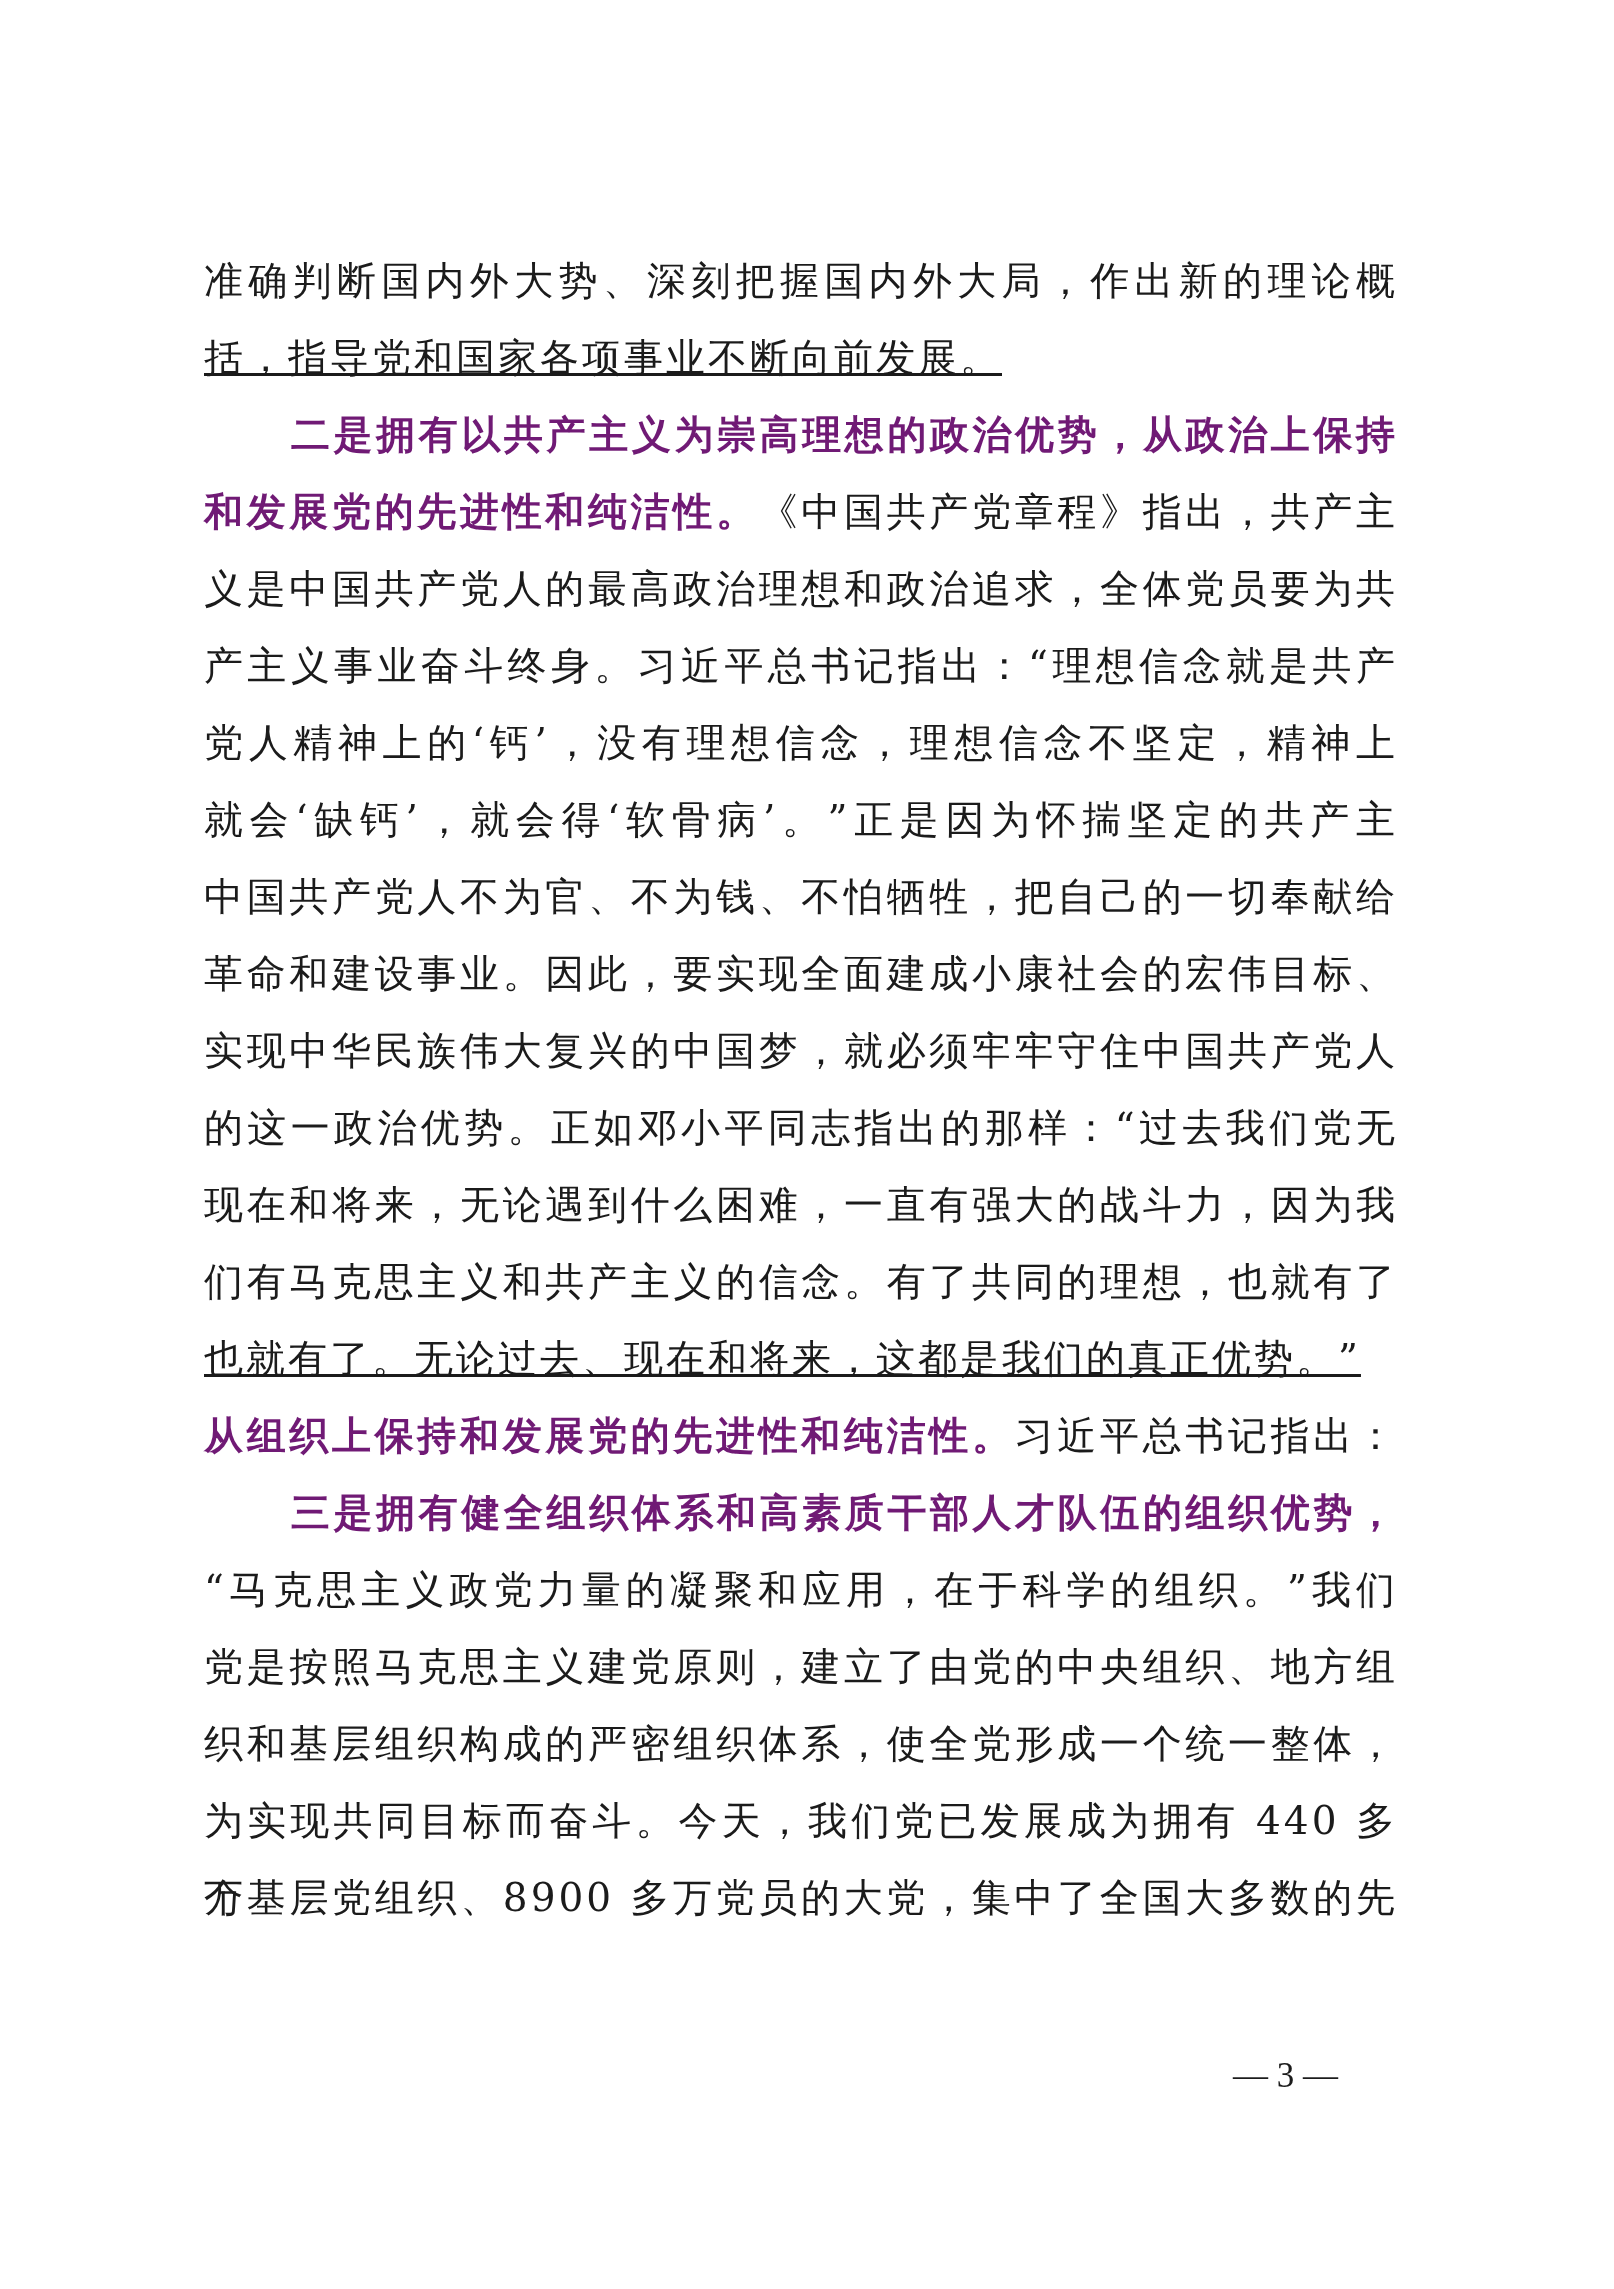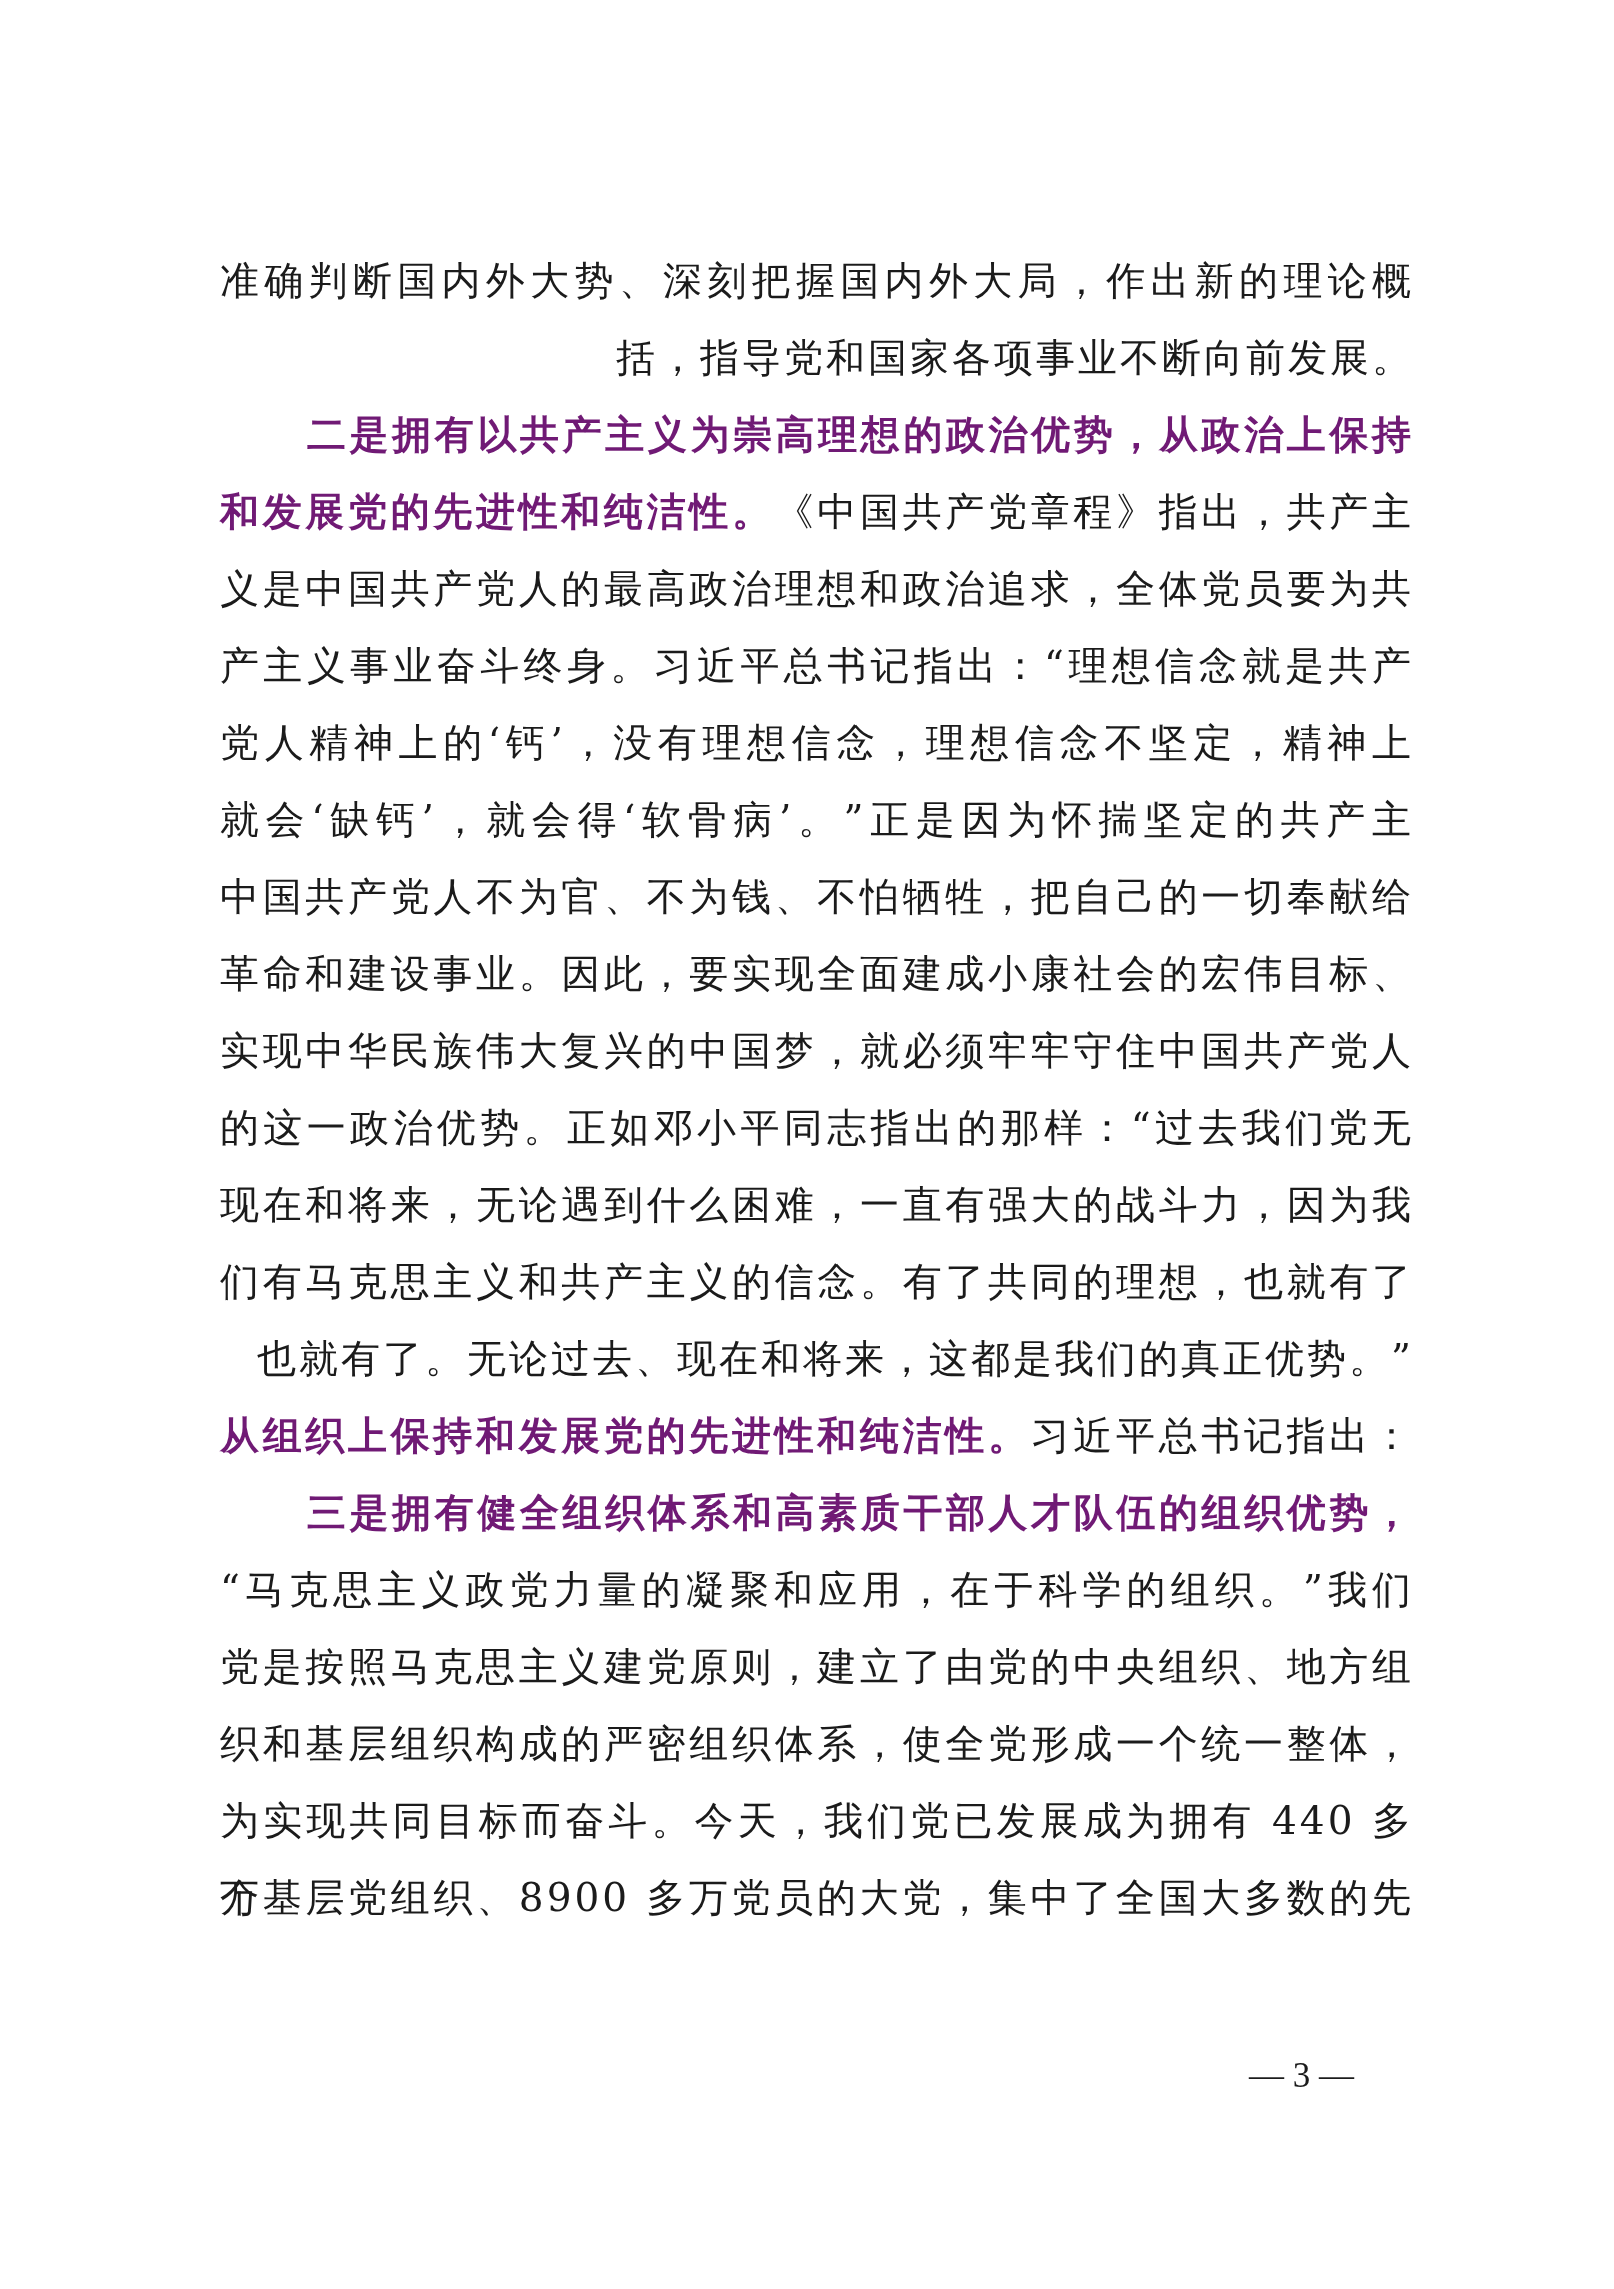--- a/index.html
+++ b/index.html
@@ -1,26 +1,26 @@
 <!DOCTYPE html>
 <html><head>
   <meta charset="utf-8">
   <style>
     html, body { margin: 0; padding: 0; background: #ffffff; }
     body { width: 1615px; height: 2289px; position: relative; overflow: hidden; }
-    .page { position: absolute; left: 16px; top: 0; width: 1322px; height: 2289px; background: #ffffff; }
+    .page { position: absolute; left: 0; top: 0; width: 1322px; height: 2289px; background: #ffffff; }
     .text-block {
       position: absolute; left: 204px; top: 242px; width: 1194px;
       font-family: "DejaVu Serif", "Liberation Serif", serif;
       font-size: 39px; line-height: 77px; color: #1b1b1b;
       letter-spacing: 3px;
     }
     .line { display: block; height: 77px; overflow: visible; }
     .line.full { text-align: justify; text-align-last: justify; text-justify: inter-character; }
-    .line.last { text-align: right; }
+    .line.last { text-align: left; text-decoration: underline; }
     .line.indent { padding-left: 87px; }
     .b { font-weight: bold; color: #701a75; }
     .page-number {
       position: absolute; left: 1233px; top: 2053px; width: 148px;
       font-family: "Liberation Serif", "DejaVu Serif", serif;
       font-size: 35px; line-height: 45px; color: #1b1b1b; white-space: nowrap;
     }
   </style>
 </head>
 <body>

